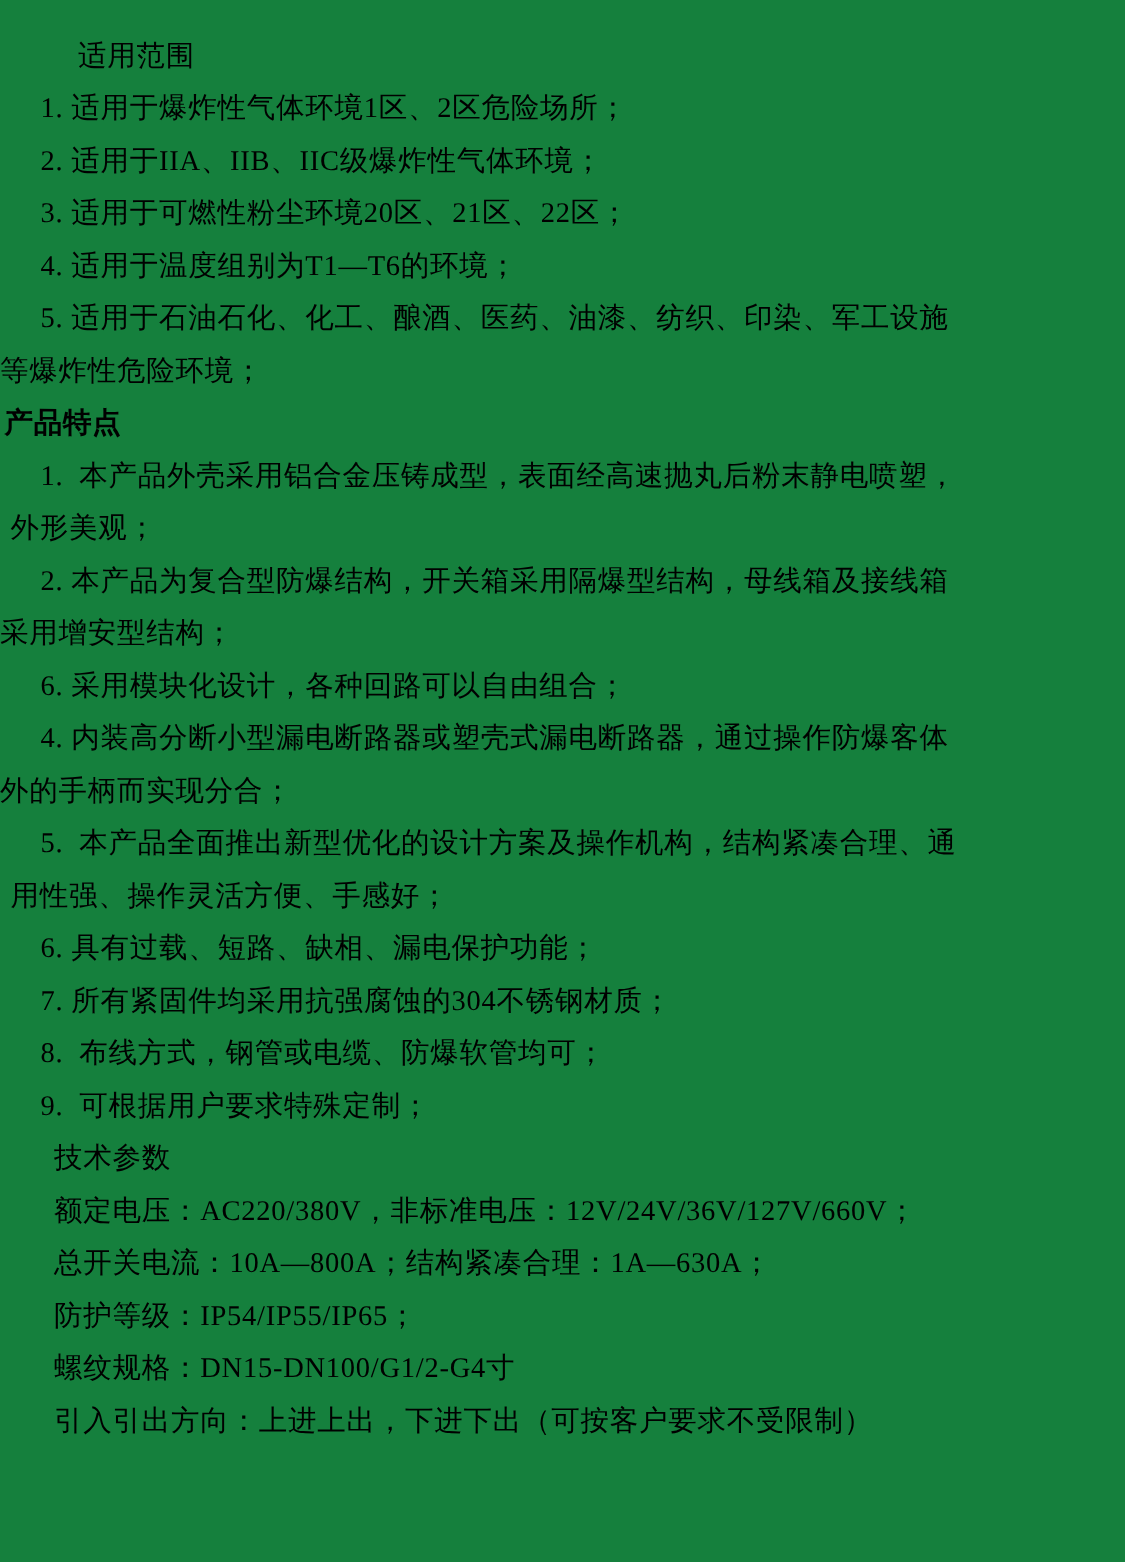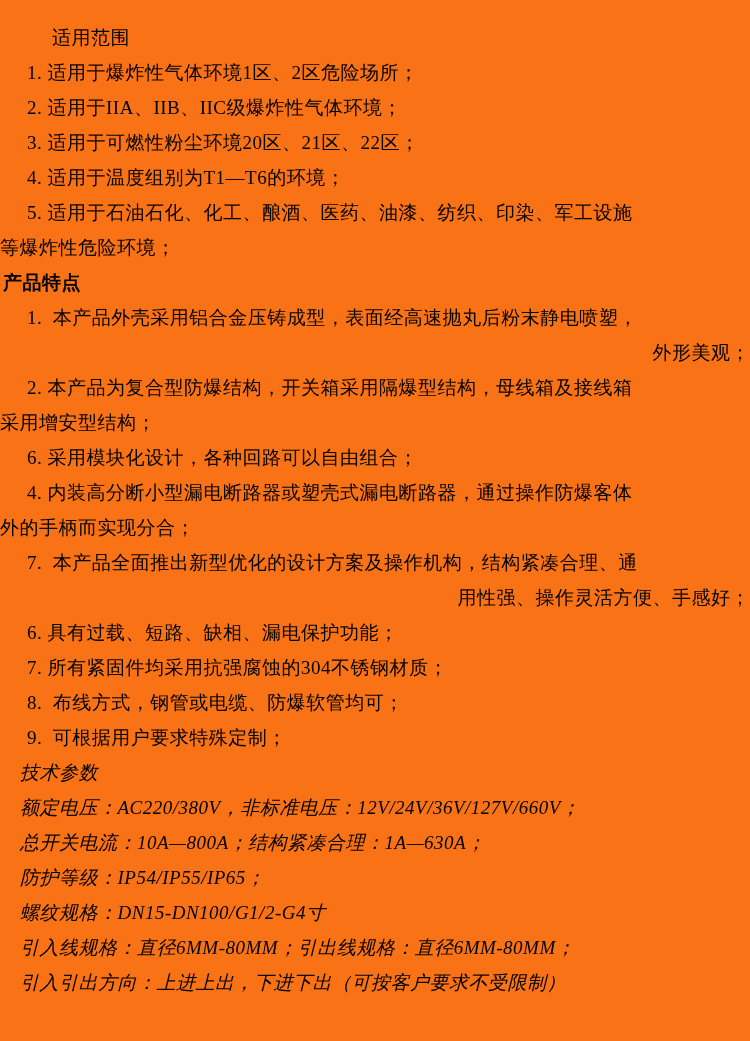--- a/index.html
+++ b/index.html
@@ -5,39 +5,39 @@
   html, body {
     margin: 0;
     padding: 0;
     background: #ffffff;
   }
   .page {
     position: relative;
     width: 750px;
     height: 1041px;
     box-sizing: border-box;
-    background: #f97316;
+    background: #15803d;
     color: #000000;
     font-family: "Liberation Serif", "DejaVu Serif", serif;
     font-size: 19px;
     line-height: 35px;
     padding-top: 20px;
     overflow: hidden;
   }
   .ln {
     white-space: pre-wrap;
     height: 35px;
     letter-spacing: 0.5px;
   }
   
   .i52 { padding-left: 52px; }  
   .i33 { padding-left: 27px; }  
-  .i30 { padding-left: 20px; font-style: italic; }  
+  .i30 { padding-left: 36px; }  
   .i26 { }  
-  .i7  { padding-left: 7px; text-align: right;  }  
+  .i7  { padding-left: 7px;  }  
   .i3  { padding-left: 3px; font-weight: bold;  }  
 </style>
 </head>
 <body>
 
 <div class="page">
 
   <section>
     <div class="ln i52">适用范围</div>
     <div class="ln i33">1. 适用于爆炸性气体环境1区、2区危险场所；</div>
@@ -50,31 +50,30 @@
 
   <section>
     <div class="ln i3">产品特点</div>
     <div class="ln i33">1.  本产品外壳采用铝合金压铸成型，表面经高速抛丸后粉末静电喷塑，</div>
     <div class="ln i7">外形美观；</div>
     <div class="ln i33">2. 本产品为复合型防爆结构，开关箱采用隔爆型结构，母线箱及接线箱</div>
     <div class="ln i26">采用增安型结构；</div>
     <div class="ln i33">6. 采用模块化设计，各种回路可以自由组合；</div>
     <div class="ln i33">4. 内装高分断小型漏电断路器或塑壳式漏电断路器，通过操作防爆客体</div>
     <div class="ln i26">外的手柄而实现分合；</div>
-    <div class="ln i33">7.  本产品全面推出新型优化的设计方案及操作机构，结构紧凑合理、通</div>
+    <div class="ln i33">5.  本产品全面推出新型优化的设计方案及操作机构，结构紧凑合理、通</div>
     <div class="ln i7">用性强、操作灵活方便、手感好；</div>
     <div class="ln i33">6. 具有过载、短路、缺相、漏电保护功能；</div>
     <div class="ln i33">7. 所有紧固件均采用抗强腐蚀的304不锈钢材质；</div>
     <div class="ln i33">8.  布线方式，钢管或电缆、防爆软管均可；</div>
     <div class="ln i33">9.  可根据用户要求特殊定制；</div>
   </section>
 
   <section>
     <div class="ln i30">技术参数</div>
     <div class="ln i30">额定电压：AC220/380V，非标准电压：12V/24V/36V/127V/660V；</div>
     <div class="ln i30">总开关电流：10A—800A；结构紧凑合理：1A—630A；</div>
     <div class="ln i30">防护等级：IP54/IP55/IP65；</div>
     <div class="ln i30">螺纹规格：DN15-DN100/G1/2-G4寸</div>
-    <div class="ln i30">引入线规格：直径6MM-80MM；引出线规格：直径6MM-80MM；</div>
     <div class="ln i30">引入引出方向：上进上出，下进下出（可按客户要求不受限制）</div>
   </section>
 
 </div>
 
 </body></html>

